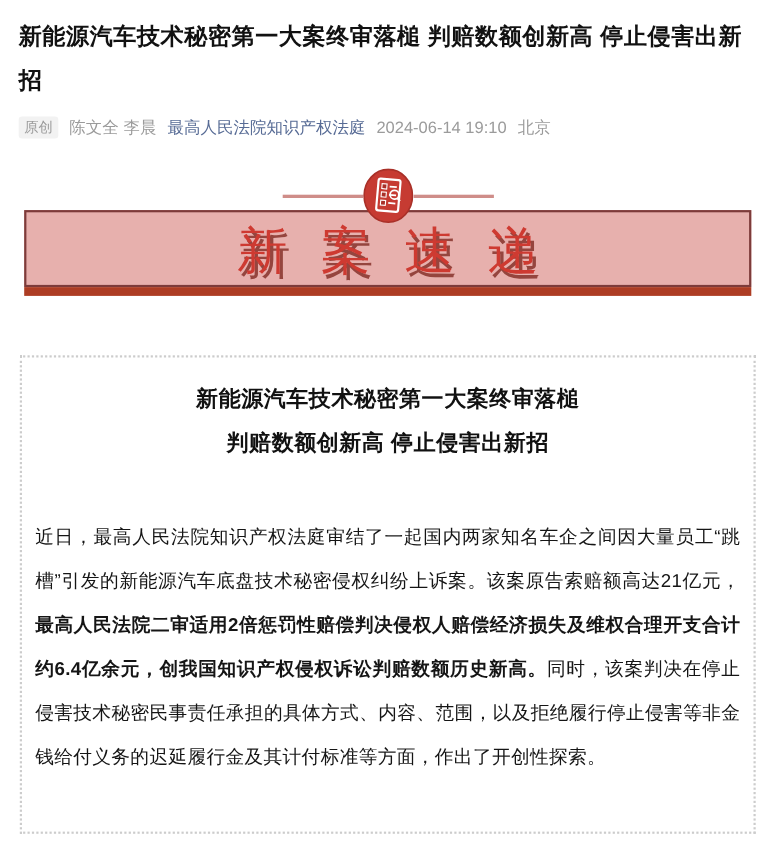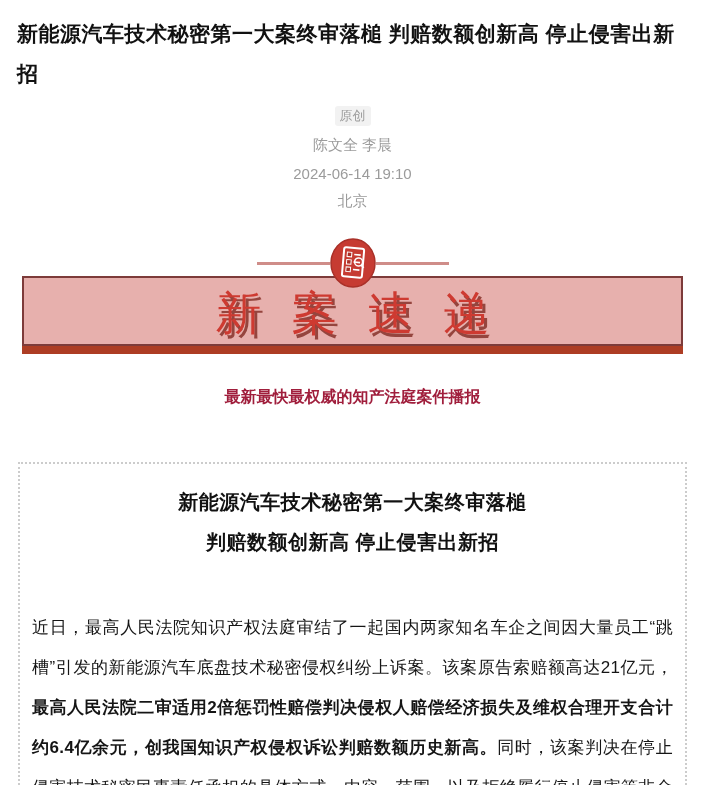--- a/index.html
+++ b/index.html
@@ -22,21 +22,21 @@
     width:705px;height:785px;overflow:hidden;background:#fff;
     font-family:"Liberation Sans",sans-serif;
   }
   .page{padding:0 17px;}
   .article-title{
     margin:14px 0 0;font-size:21px;line-height:40px;font-weight:700;
     color:var(--title-black);letter-spacing:.5px;
   }
   .meta-row{
     margin-top:12px;display:flex;align-items:center;gap:10px;
-    font-size:15px;color:var(--meta-gray);white-space:nowrap;flex-direction:column;
+    font-size:15px;color:var(--meta-gray);white-space:nowrap;
   }
   .badge{
     background:var(--badge-bg);color:var(--meta-gray);font-size:13px;
     padding:1px 5px;border-radius:3px;flex:0 0 auto;
   }
   .account{color:var(--link-blue);cursor:pointer;}
   
   .banner-area{position:relative;margin:65px 5px 0;}
   .divider-row{
     position:absolute;top:-38px;left:50%;transform:translateX(-50%);
@@ -82,20 +82,21 @@
 </head>
 <body>
 
 <div class="page">
 
   <h1 class="article-title">新能源汽车技术秘密第一大案终审落槌 判赔数额创新高 停止侵害出新招</h1>
 
   <div class="meta-row">
     <span class="badge">原创</span>
     <span>陈文全 李晨</span>
+    <span class="account">最高人民法院知识产权法庭</span>
     <span>2024-06-14 19:10</span>
     <span>北京</span>
   </div>
 
   <div class="banner-area">
     <div class="divider-row">
       <span class="divider-line"></span>
       <span class="seal">
         <svg width="46" height="50" viewBox="0 0 46 50">
           <ellipse cx="23" cy="25" rx="22" ry="24" fill="#c63b32" stroke="#a93028" stroke-width="1.5"></ellipse>
@@ -113,21 +114,20 @@
         </svg>
       </span>
       <span class="divider-line"></span>
     </div>
     <div class="banner-box">
       <span class="banner-text">新案速递</span>
     </div>
     <div class="banner-strip"></div>
   </div>
 
-  <div class="slogan">最新最快最权威的知产法庭案件播报</div>
 
   <div class="card">
     <div class="card-heading">新能源汽车技术秘密第一大案终审落槌</div>
     <div class="card-heading">判赔数额创新高 停止侵害出新招</div>
     <p class="body-text"><span>近日，最高人民法院知识产权法庭审结了一起国内两家知名车企之间因大量员工“跳槽”引发的新能源汽车底盘技术秘密侵权纠纷上诉案。该案原告索赔额高达21亿元，</span><span class="bold">最高人民法院二审适用2倍惩罚性赔偿判决侵权人赔偿经济损失及维权合理开支合计约6.4亿余元，创我国知识产权侵权诉讼判赔数额历史新高。</span><span>同时，该案判决在停止侵害技术秘密民事责任承担的具体方式、内容、范围，以及拒绝履行停止侵害等非金钱给付义务的迟延履行金及其计付标准等方面，作出了开创性探索。</span></p>
   </div>
 
 </div>
 
 </body></html>

